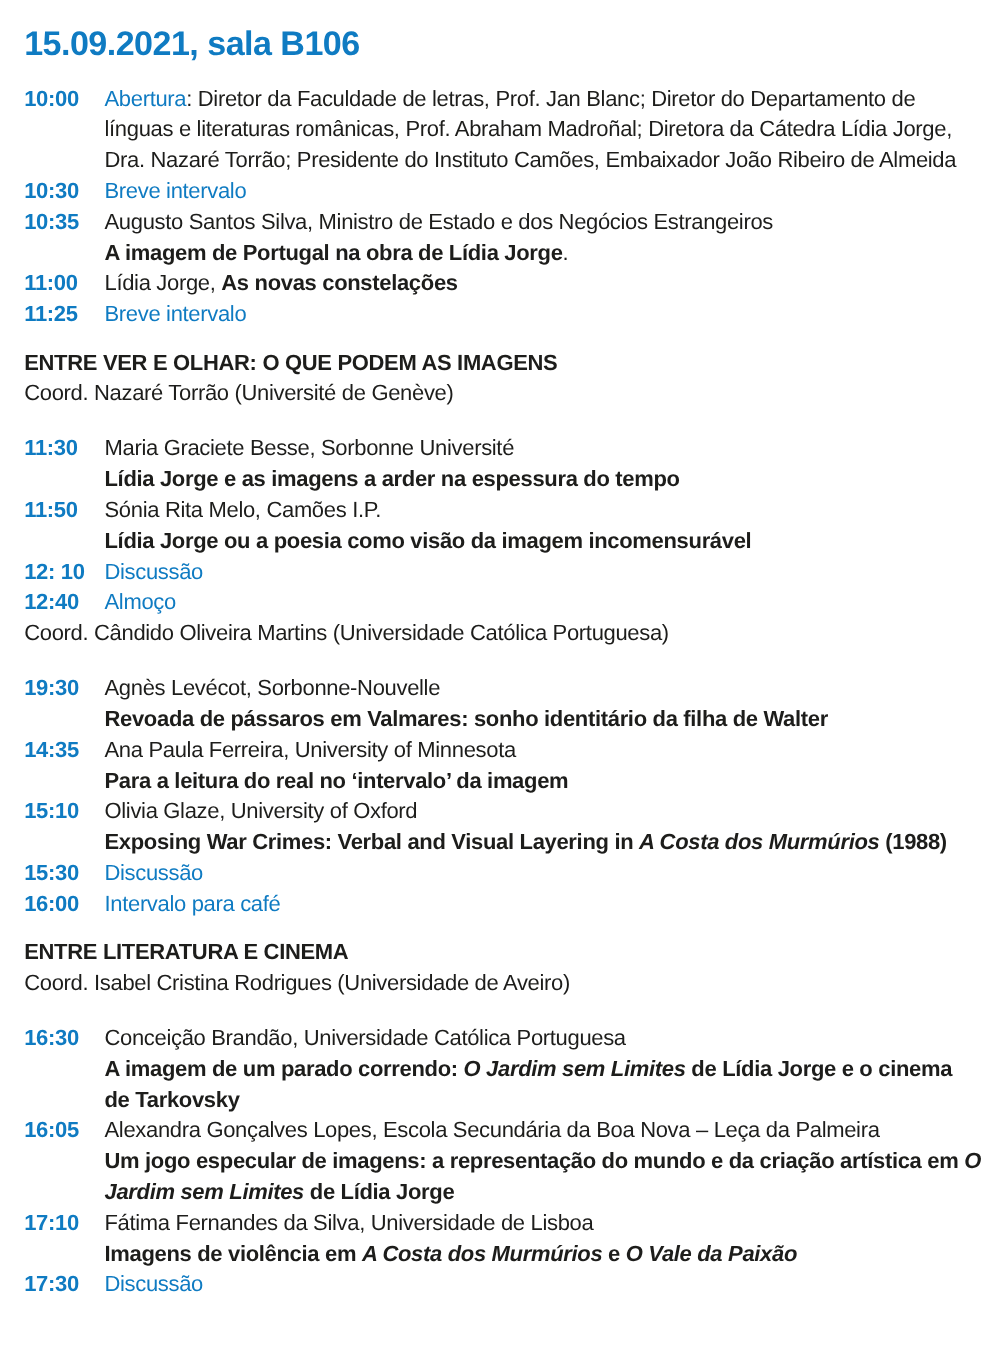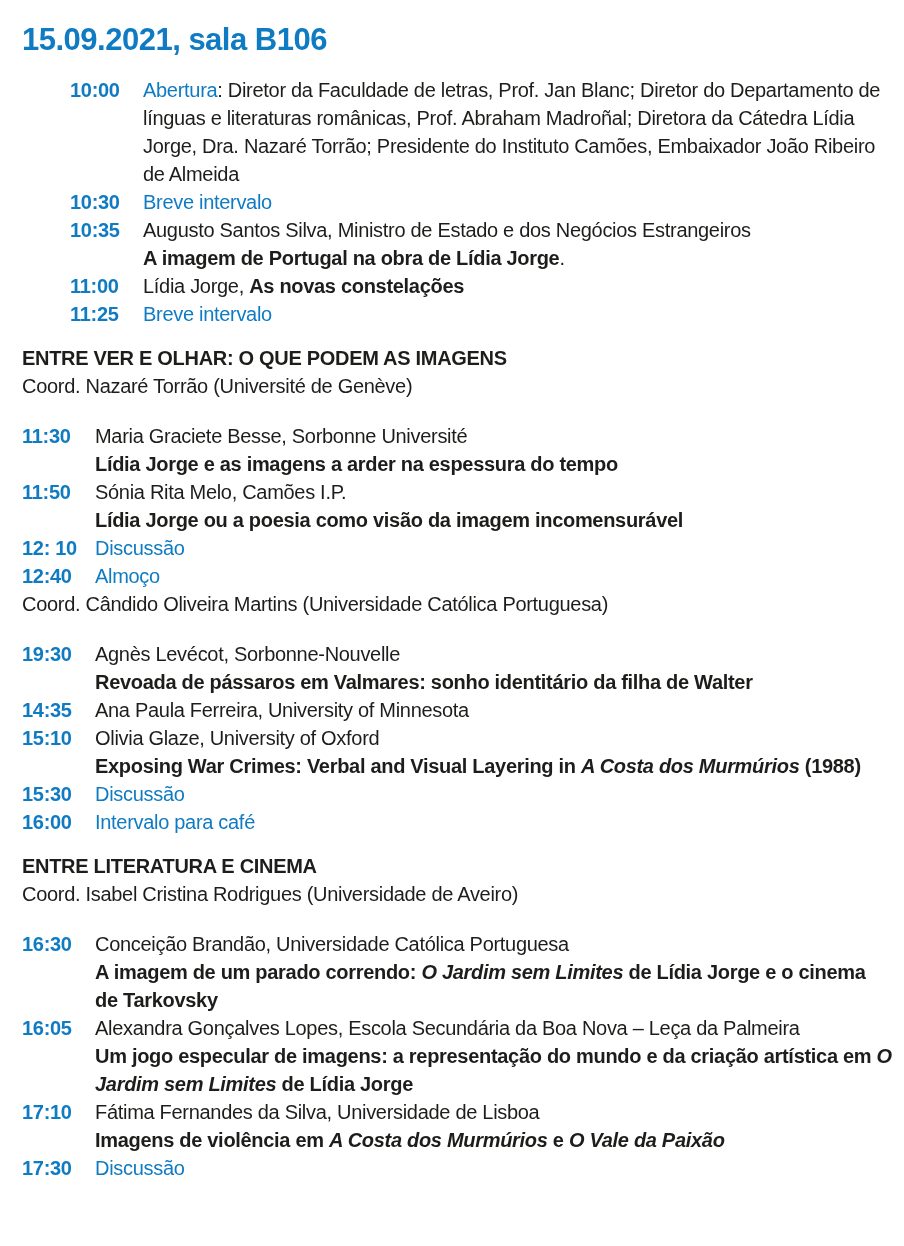--- a/index.html
+++ b/index.html
@@ -22,21 +22,21 @@
     font-weight: 700;
     letter-spacing: -0.5px;
     margin-bottom: 16px;
   }
   .sec-head {
     font-weight: 700;
     margin-top: 16px;
   }
   .sec-coord { }
   .sec-entries { margin-top: 22px; }
-  .sec-entries.no-gap { margin-top: 0; margin-left: 48px; }
+  .sec-entries.no-gap { margin-top: 0; }
   .entry { display: flex; align-items: flex-start; }
   .time {
     flex: 0 0 73px;
     width: 73px;
     color: #0f7bc2;
     font-weight: 700;
     white-space: nowrap;
   }
   .content { flex: 1; padding-right: 4px; }
   .content p { margin: 0; }
@@ -125,20 +125,21 @@
             <div class="time">19:30</div>
             <div class="content">
               <p><span class="seg-plain">Agnès Levécot, Sorbonne-Nouvelle</span></p>
               <p><span class="seg-bold">Revoada de pássaros em Valmares: sonho identitário da filha de Walter</span></p>
             </div>
           </div>
           <div class="entry">
             <div class="time">14:35</div>
             <div class="content">
               <p><span class="seg-plain">Ana Paula Ferreira, University of Minnesota</span></p>
+              <p><span class="seg-bold">Para a leitura do real no ‘intervalo’ da imagem</span></p>
             </div>
           </div>
           <div class="entry">
             <div class="time">15:10</div>
             <div class="content">
               <p><span class="seg-plain">Olivia Glaze, University of Oxford</span></p>
               <p><span class="seg-bold">Exposing War Crimes: Verbal and Visual Layering in </span><span class="seg-bolditalic">A Costa dos Murmúrios</span><span class="seg-bold"> (1988)</span></p>
             </div>
           </div>
           <div class="entry">

